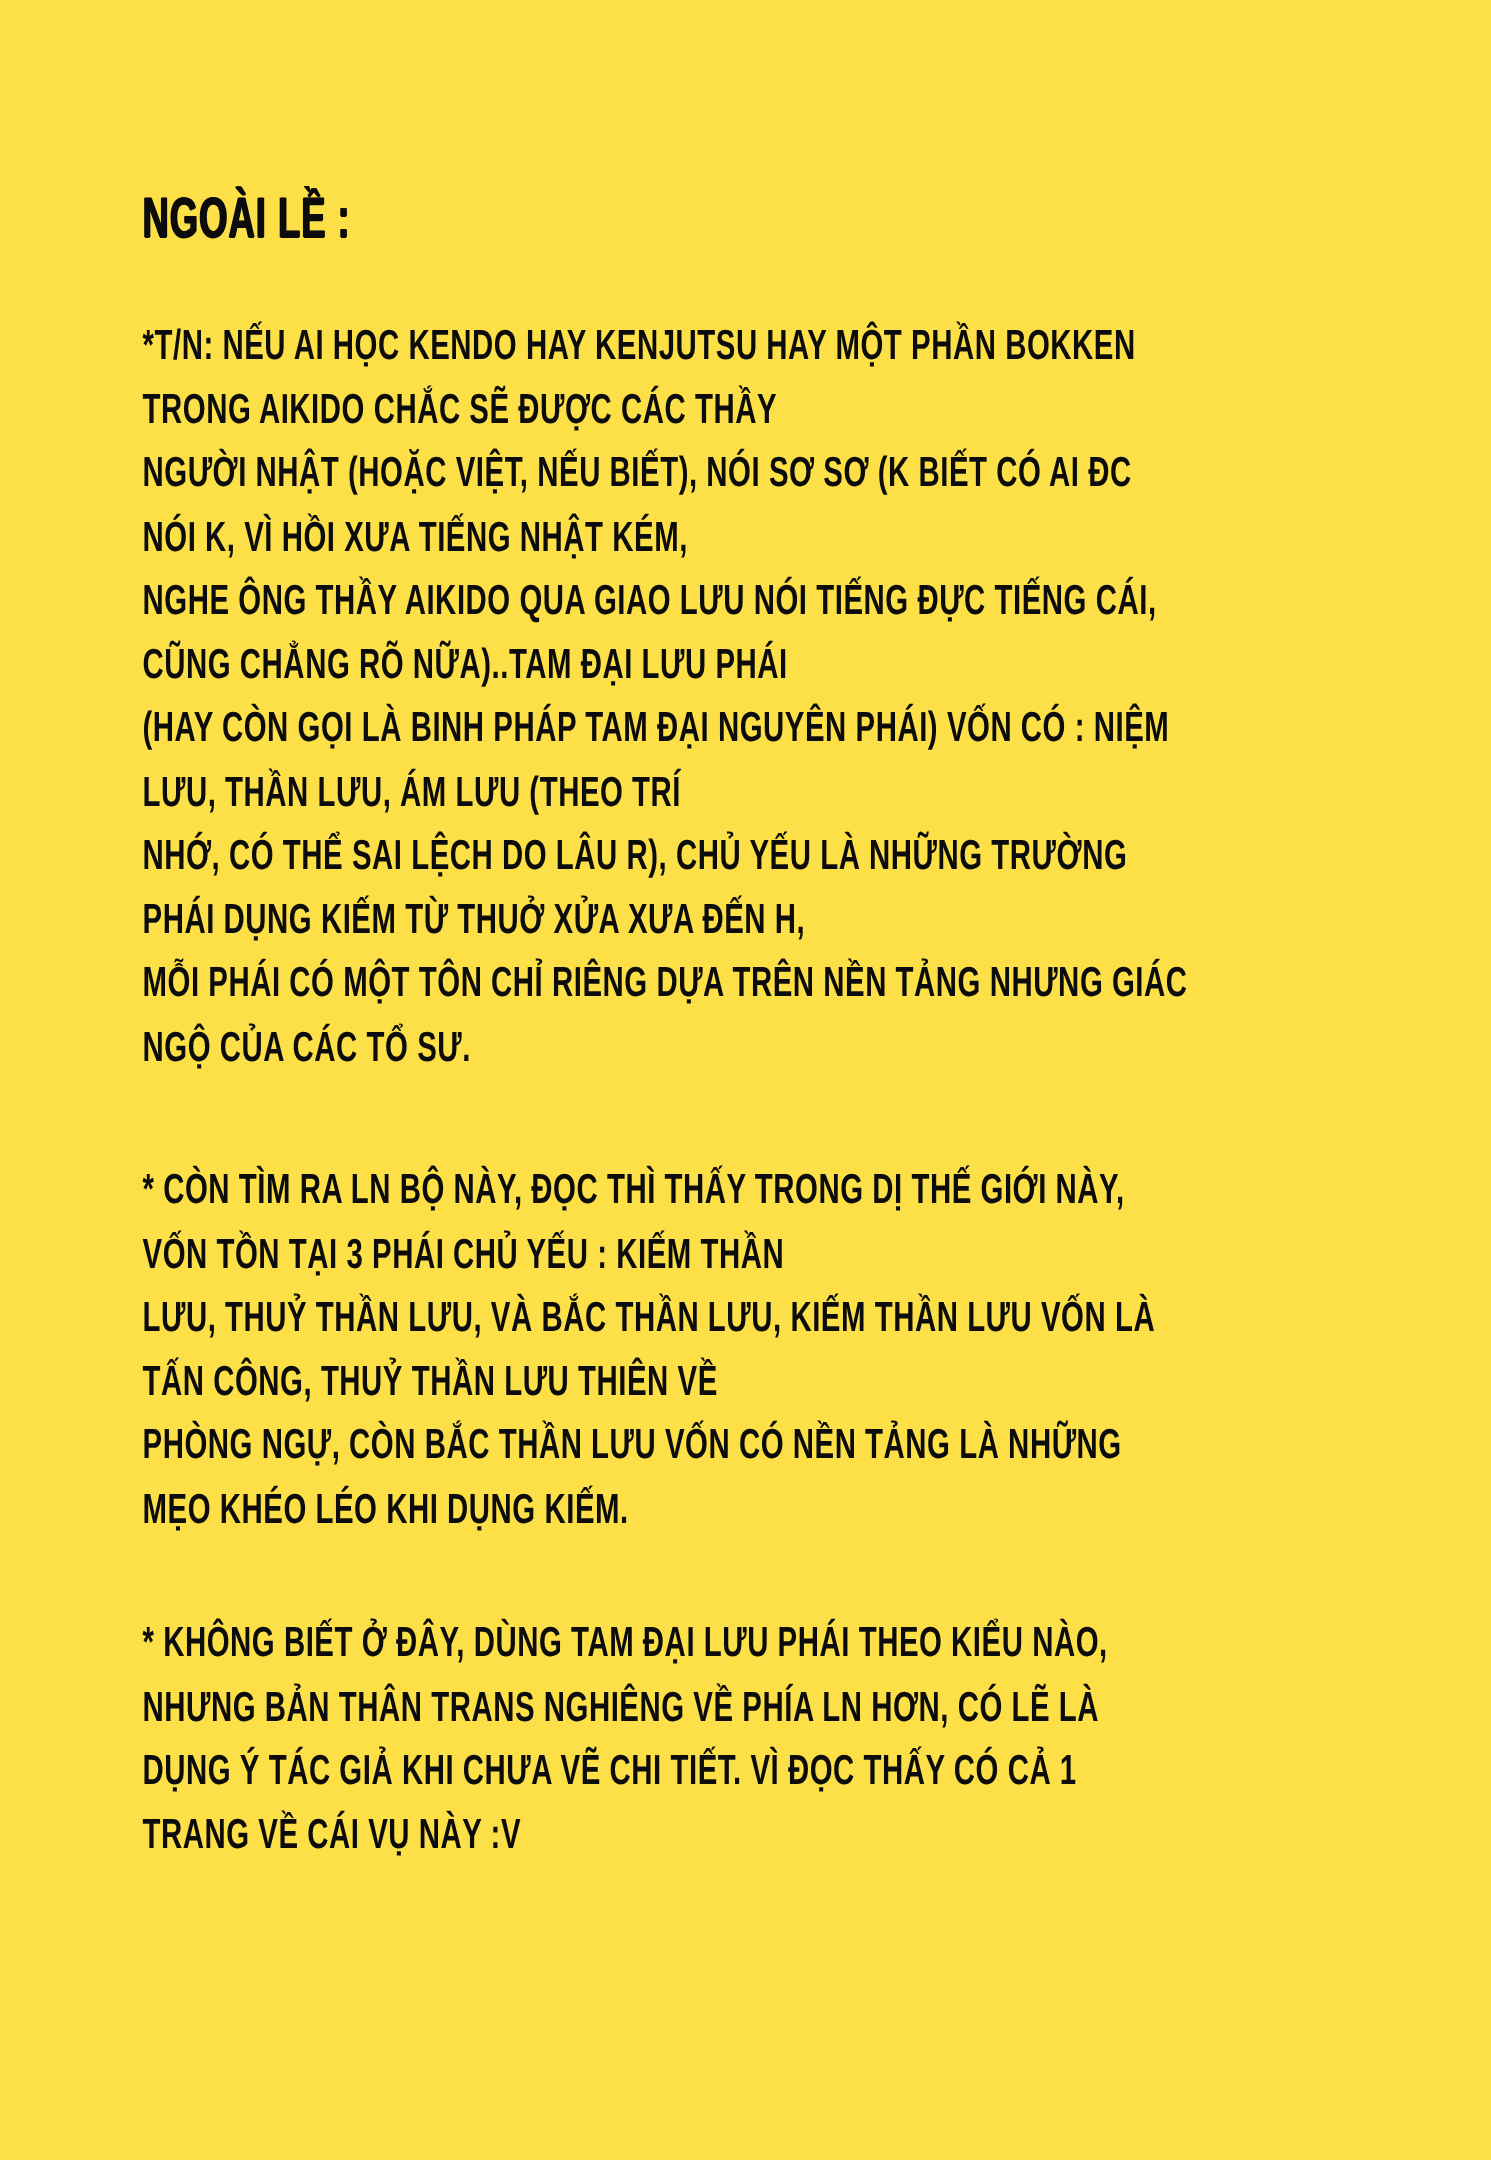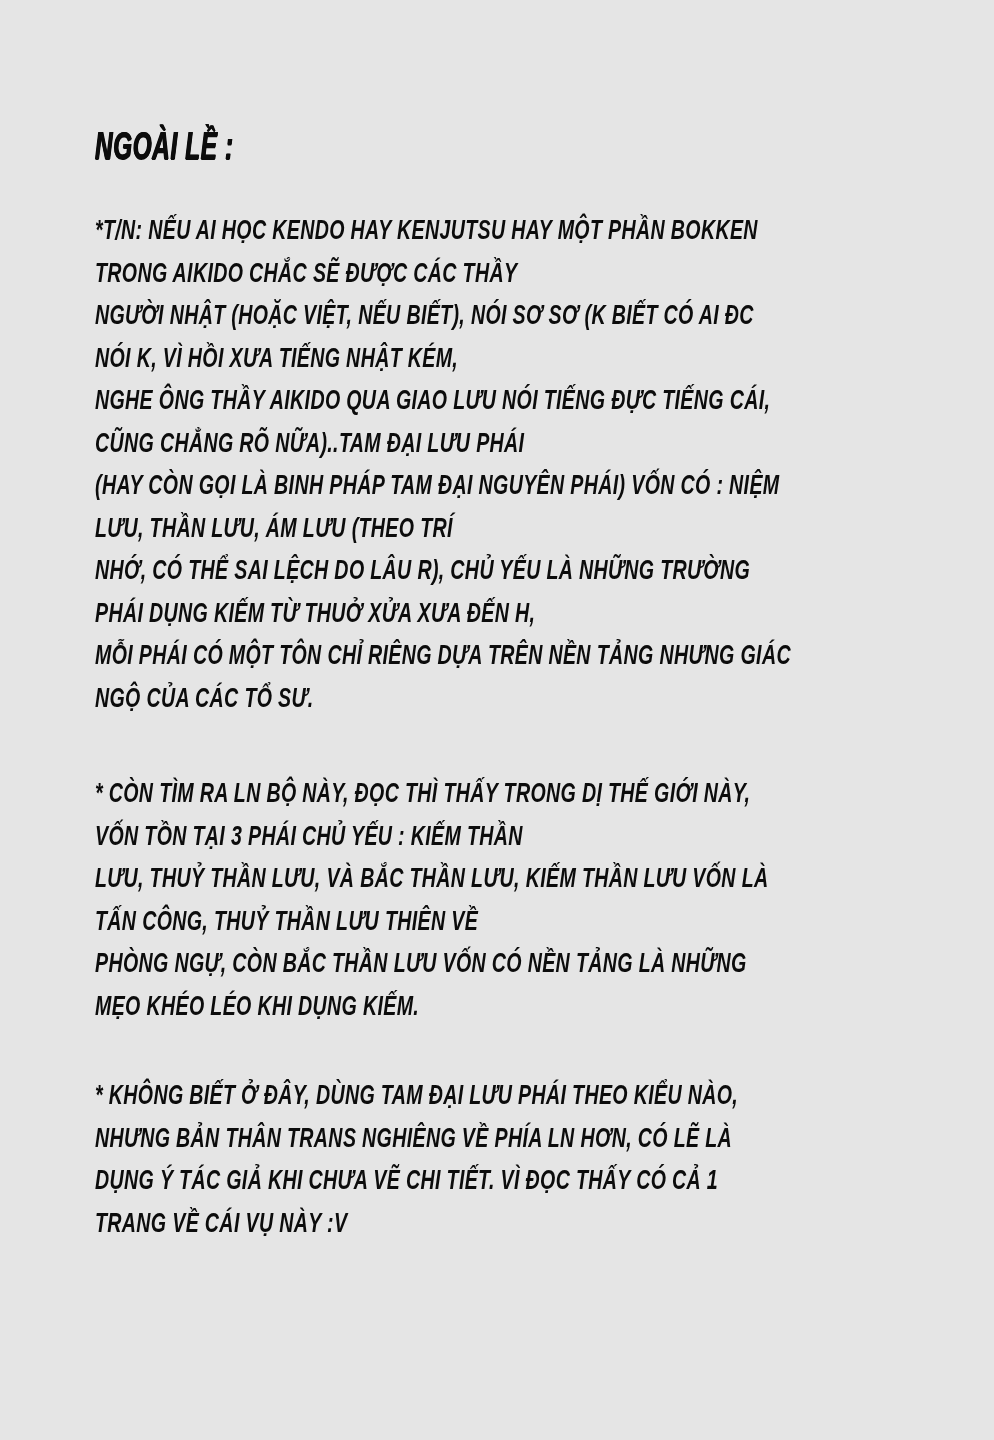--- a/index.html
+++ b/index.html
@@ -4,26 +4,25 @@
 <style>
   html, body {
     margin: 0;
     padding: 0;
     background: #ffffff;
   }
   .page {
     position: relative;
     width: 994px;
     height: 1440px;
-    background: #e5e5e5;
+    background: #fde047;
     color: #0c0c0c;
     font-family: "Liberation Sans", "DejaVu Sans", sans-serif;
     font-weight: bold;
     overflow: hidden;
-    font-style: italic;
   }
   .title {
     position: absolute;
     left: 95px;
     top: 124px;
     margin: 0;
     font-size: 38px;
     line-height: 44px;
     letter-spacing: 1px;
     white-space: nowrap;

